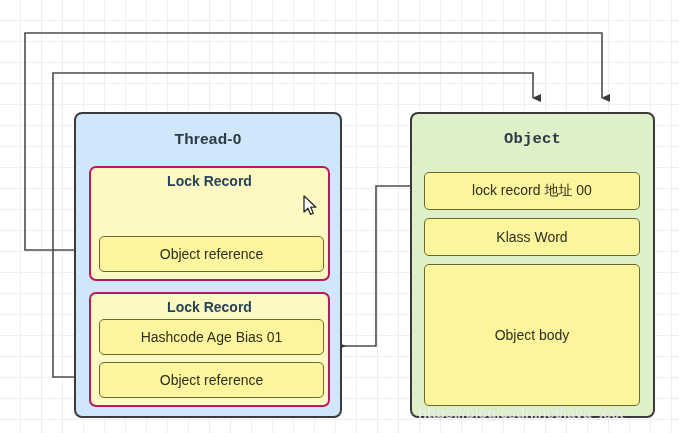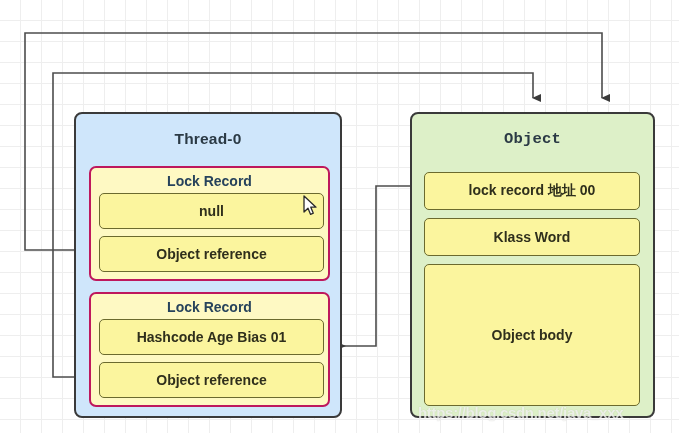--- a/index.html
+++ b/index.html
@@ -27,21 +27,21 @@
   .slot{position:absolute;box-sizing:border-box;background:#fbf59e;
         border:1.6px solid #6b6a2e;border-radius:5px;
         display:flex;align-items:center;justify-content:center;}
 
   .title{
     position:absolute;left:0;right:0;text-align:center;
     font-weight:bold;color:#2b3a45;
   }
   .box-title{font-size:15.5px;letter-spacing:.2px;}
   .panel-title{font-size:14px;color:#27435c;}
-  .slot-text{font-size:13.5px;font-weight:bold;color:#2f2f1c;white-space:nowrap;}
+  .slot-text{font-size:13.5px;font-weight:normal;color:#2f2f1c;white-space:nowrap;}
   .slot-text.big{font-size:14px;}
 
   #watermark{
     position:absolute;left:418px;top:404px;width:248px;
     font-size:15px;font-weight:bold;color:rgba(255,255,255,.72);
     letter-spacing:-0.3px;white-space:nowrap;pointer-events:none;
     text-shadow:0 0 1px rgba(120,120,110,.35);
   }
   #cursor{position:absolute;left:303px;top:195px;width:16px;height:22px;pointer-events:none;}
 </style>
@@ -65,23 +65,20 @@
     <path d="M 95,377 L 53,377 L 53,73 L 533,73 L 533,98" fill="none" stroke="#4d4d4d" stroke-width="1.6" marker-end="url(#arrow-down)"></path>
 
     <path d="M 422,186 L 376,186 L 376,346 L 338,346" fill="none" stroke="#4d4d4d" stroke-width="1.6" marker-end="url(#arrow-left)"></path>
   </svg>
 
   <div class="box thread-box" style="left:74px;top:112px;width:268px;height:306px;">
     <div class="title box-title" style="top:16px;">Thread-0</div>
 
     <div class="lock-panel" style="left:13px;top:52px;width:241px;height:115px;">
       <div class="title panel-title" style="top:5px;">Lock Record</div>
-      <div class="slot" style="left:8px;top:25px;width:225px;height:36px;">
-        <span class="slot-text big">null</span>
-      </div>
       <div class="slot" style="left:8px;top:68px;width:225px;height:36px;">
         <span class="slot-text big">Object reference</span>
       </div>
     </div>
 
     <div class="lock-panel" style="left:13px;top:178px;width:241px;height:115px;">
       <div class="title panel-title" style="top:5px;">Lock Record</div>
       <div class="slot" style="left:8px;top:25px;width:225px;height:36px;">
         <span class="slot-text big">Hashcode Age Bias 01</span>
       </div>

